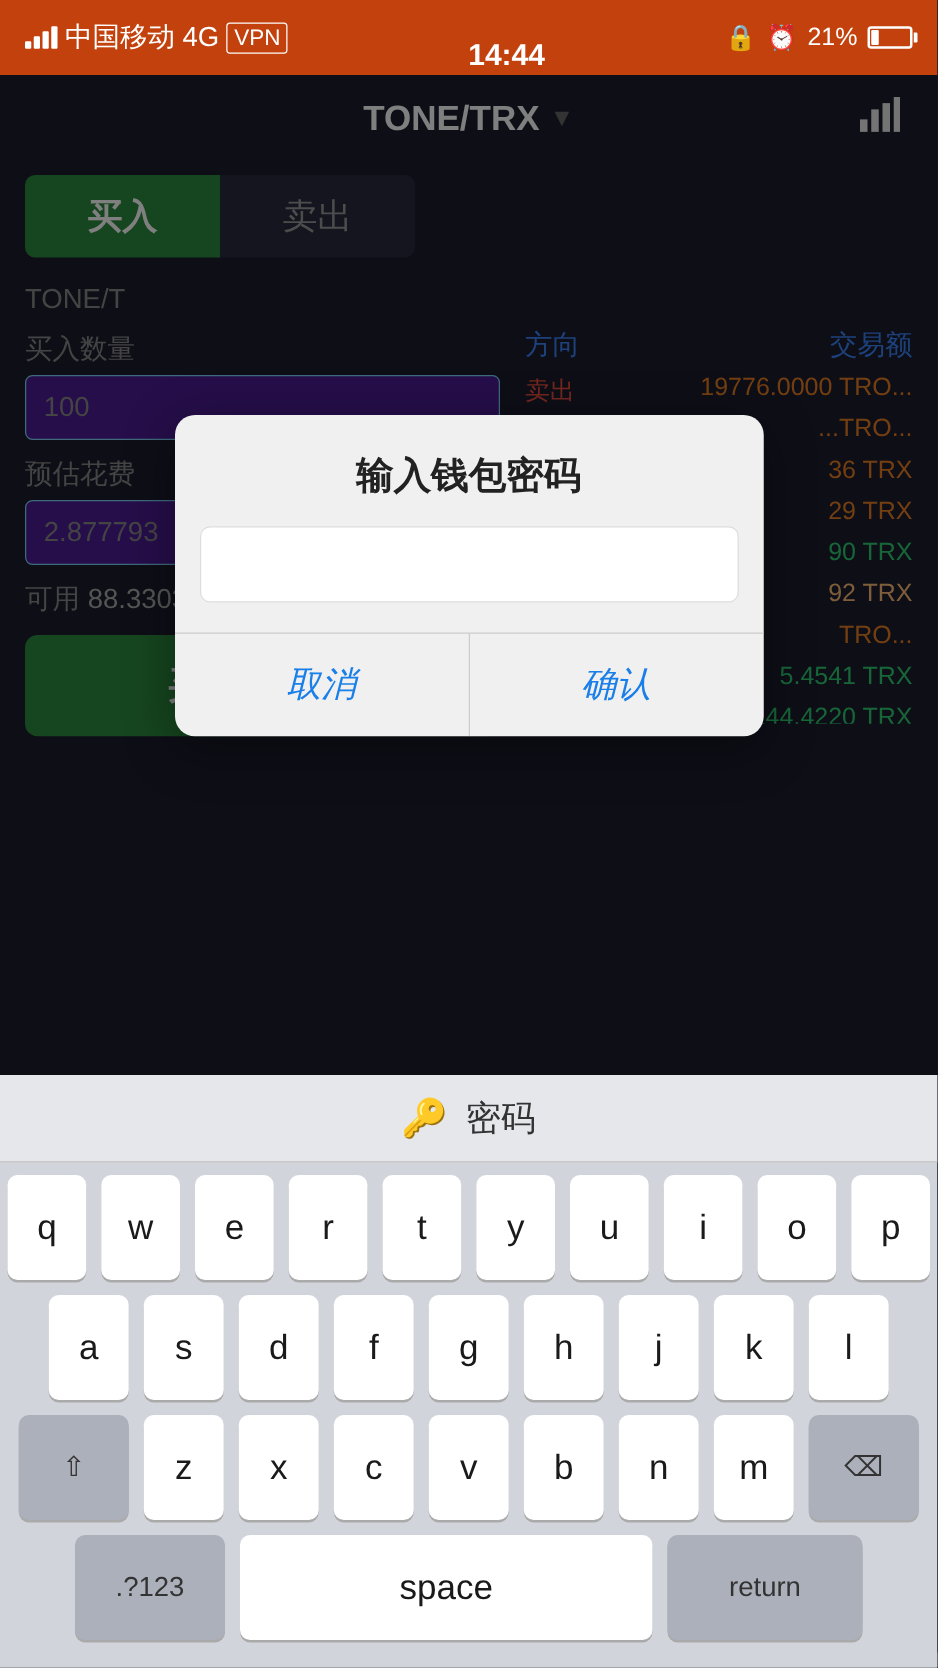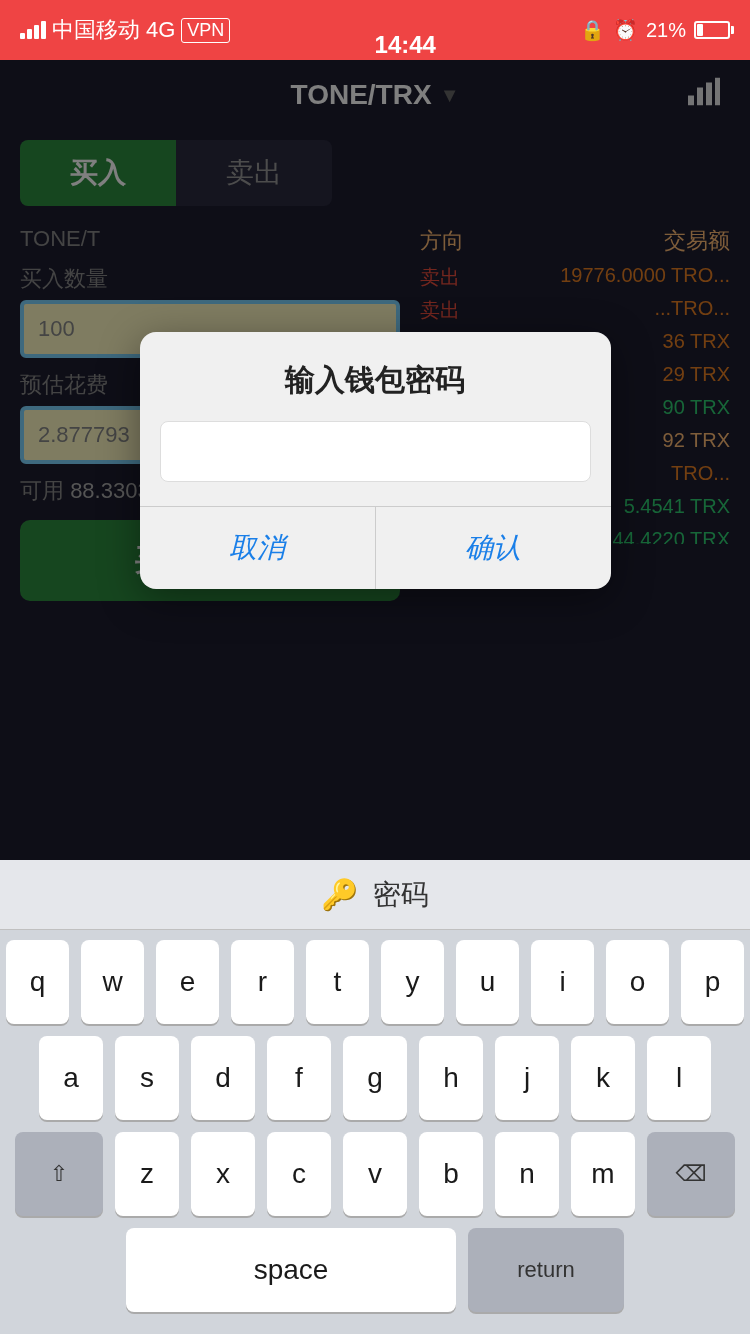--- a/index.html
+++ b/index.html
@@ -10,21 +10,21 @@
       height: 1334px;
       font-family: -apple-system, 'PingFang SC', 'Helvetica Neue', Arial, sans-serif;
       overflow: hidden;
       background: #1a1a2e;
     }
 
     
     .status-bar {
       width: 750px;
       height: 60px;
-      background: #ef4444;
+      background: #c2410c;
       display: flex;
       align-items: center;
       justify-content: space-between;
       padding: 0 20px;
       color: white;
       font-size: 22px;
       font-weight: 500;
     }
     .status-left { display: flex; align-items: center; gap: 6px; }
     .status-center { font-size: 24px; font-weight: 600; margin-top: 29px; }
@@ -128,21 +128,22 @@
       font-size: 28px;
       cursor: pointer;
     }
     .trade-book-header {
       display: flex;
       justify-content: space-between;
       margin-bottom: 8px;
     }
     .trade-book-header span {
       font-size: 22px;
-      color: #fdba74;
+      color: #3b82f6;
+      margin-top: 35px;
     }
     .book-row {
       display: flex;
       justify-content: space-between;
       margin-bottom: 6px;
     }
     .sell-side { color: #e74c3c; font-size: 20px; }
     .buy-side { color: #2ecc71; font-size: 20px; }
 
     .form-label {
@@ -154,22 +155,22 @@
     .form-row {
       margin-bottom: 12px;
     }
     .pair-label {
       font-size: 22px;
       color: #888;
       margin-bottom: 6px;
     }
 
     .input-field {
-      background: #fef9c3;
-      border: 4px solid #7dd3fc;
+      background: #4c1d95;
+      border: 1px solid #7dd3fc;
       border-radius: 6px;
       padding: 12px 14px;
       color: white;
       font-size: 26px;
       width: 100%;
       display: flex;
       align-items: center;
       justify-content: space-between;
     }
     .input-field span { color: #888; font-size: 22px; }
@@ -506,20 +507,21 @@
       <div class="key key-regular">x</div>
       <div class="key key-regular">c</div>
       <div class="key key-regular">v</div>
       <div class="key key-regular">b</div>
       <div class="key key-regular">n</div>
       <div class="key key-regular">m</div>
       <div class="key key-special key-delete">⌫</div>
     </div>
 
     <div class="key-row">
+      <div class="key key-special key-numbers">.?123</div>
       <div class="key key-space">space</div>
       <div class="key key-special key-return">return</div>
     </div>
   </div>
 
   <div class="home-indicator">
     
   </div>
 </div>
 

